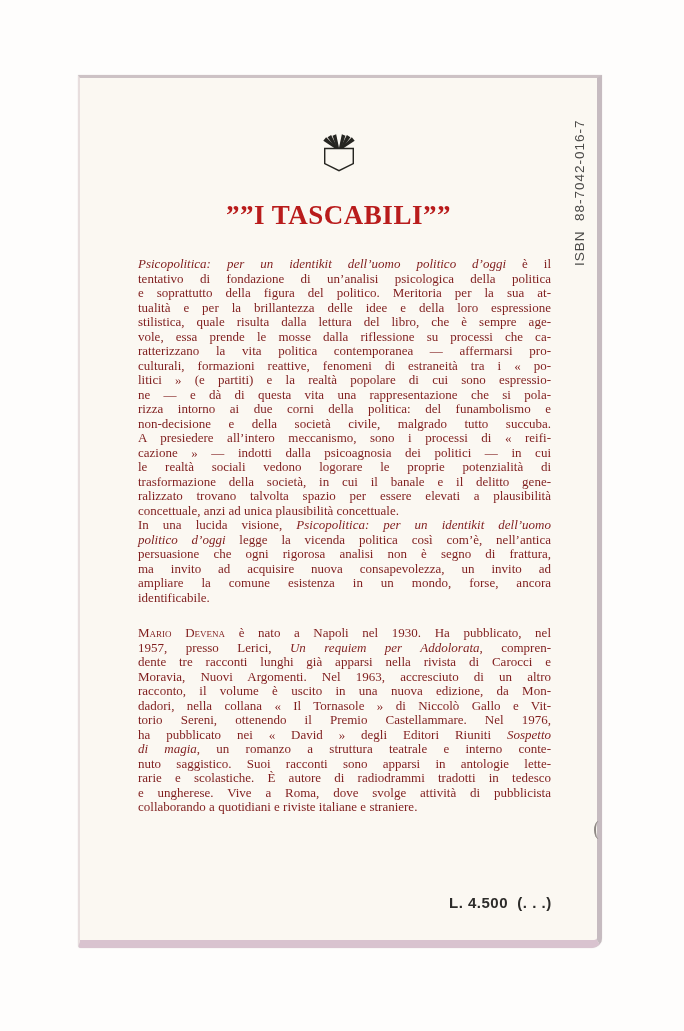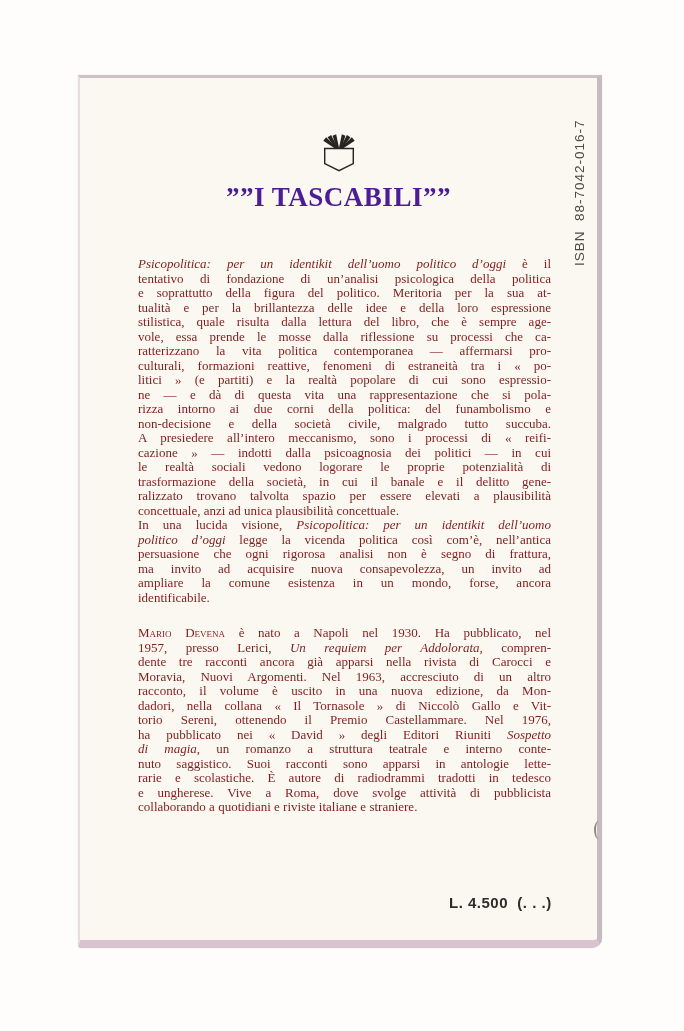--- a/index.html
+++ b/index.html
@@ -19,26 +19,26 @@
     border-bottom-right-radius:10px;
     border-bottom-left-radius:3px;
     box-shadow:0 0 1px rgba(120,100,110,.35);
   }
   .masthead{
     position:absolute;left:0;top:50px;width:100%;
     display:flex;flex-direction:column;align-items:center;
   }
   .logo-icon svg{display:block;}
   .series-title{
-    margin-top:0;
+    margin-top:18px;
     font-family:"Liberation Serif", serif;
     font-weight:bold;
     font-size:27px;
     letter-spacing:.5px;
-    color:#4c1d95;
+    color:#b91c1c;
     white-space:nowrap;
   }
   .isbn{
     position:absolute;left:492px;top:188px;
     transform:rotate(-90deg);
     transform-origin:0 0;
     font-family:"Liberation Sans", sans-serif;
     font-size:13.5px;
     letter-spacing:1px;
     color:#4b4a48;
@@ -131,21 +131,21 @@
           <div class="line"><span>persuasione che ogni rigorosa analisi non è segno di frattura,</span></div>
           <div class="line"><span>ma invito ad acquisire nuova consapevolezza, un invito ad</span></div>
           <div class="line"><span>ampliare la comune esistenza in un mondo, forse, ancora</span></div>
           <div class="line noj"><span>identificabile.</span></div>
         </div>
       </div>
     <div class="bio-wrap">
         <div class="para">
           <div class="line"><span class="sc">Mario Devena</span><span> è nato a Napoli nel 1930. Ha pubblicato, nel</span></div>
           <div class="line"><span>1957, presso Lerici, </span><em>Un requiem per Addolorata</em><span>, compren-</span></div>
-          <div class="line"><span>dente tre racconti ancora già apparsi nella rivista di Carocci e</span></div>
+          <div class="line"><span>dente tre racconti lunghi già apparsi nella rivista di Carocci e</span></div>
           <div class="line"><span>Moravia, Nuovi Argomenti. Nel 1963, accresciuto di un altro</span></div>
           <div class="line"><span>racconto, il volume è uscito in una nuova edizione, da Mon-</span></div>
           <div class="line"><span>dadori, nella collana « Il Tornasole » di Niccolò Gallo e Vit-</span></div>
           <div class="line"><span>torio Sereni, ottenendo il Premio Castellammare. Nel 1976,</span></div>
           <div class="line"><span>ha pubblicato nei « David » degli Editori Riuniti </span><em>Sospetto</em></div>
           <div class="line"><em>di magia</em><span>, un romanzo a struttura teatrale e interno conte-</span></div>
           <div class="line"><span>nuto saggistico. Suoi racconti sono apparsi in antologie lette-</span></div>
           <div class="line"><span>rarie e scolastiche. È autore di radiodrammi tradotti in tedesco</span></div>
           <div class="line"><span>e ungherese. Vive a Roma, dove svolge attività di pubblicista</span></div>
           <div class="line noj"><span>collaborando a quotidiani e riviste italiane e straniere.</span></div>

